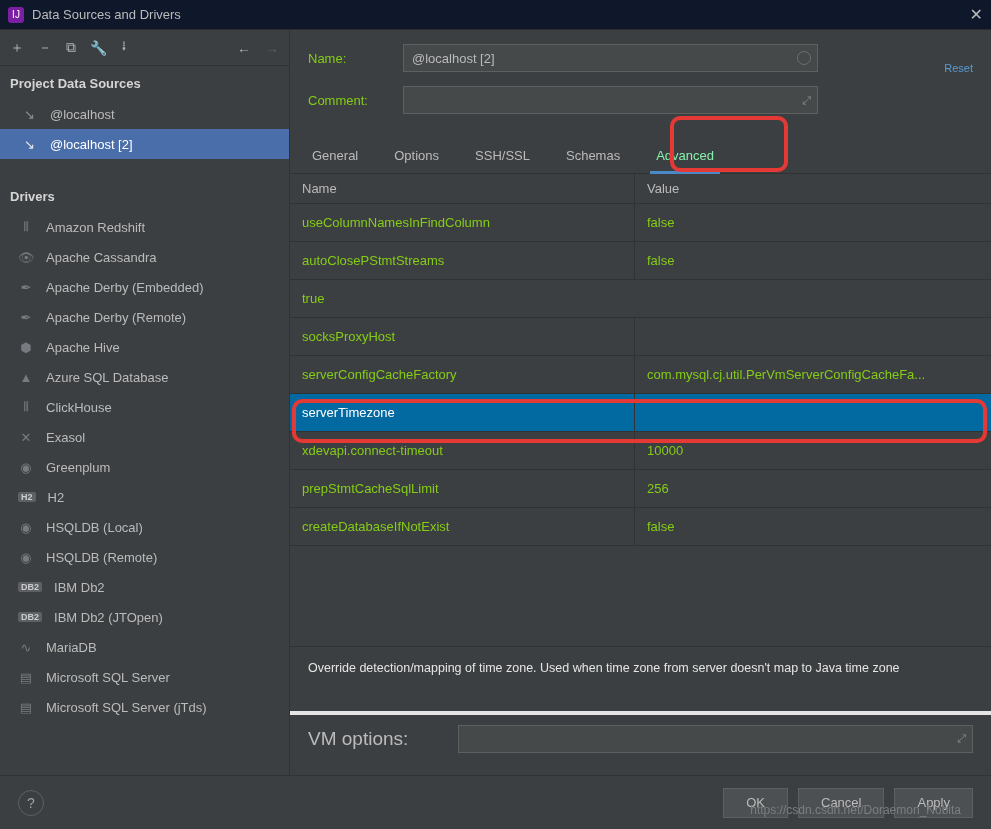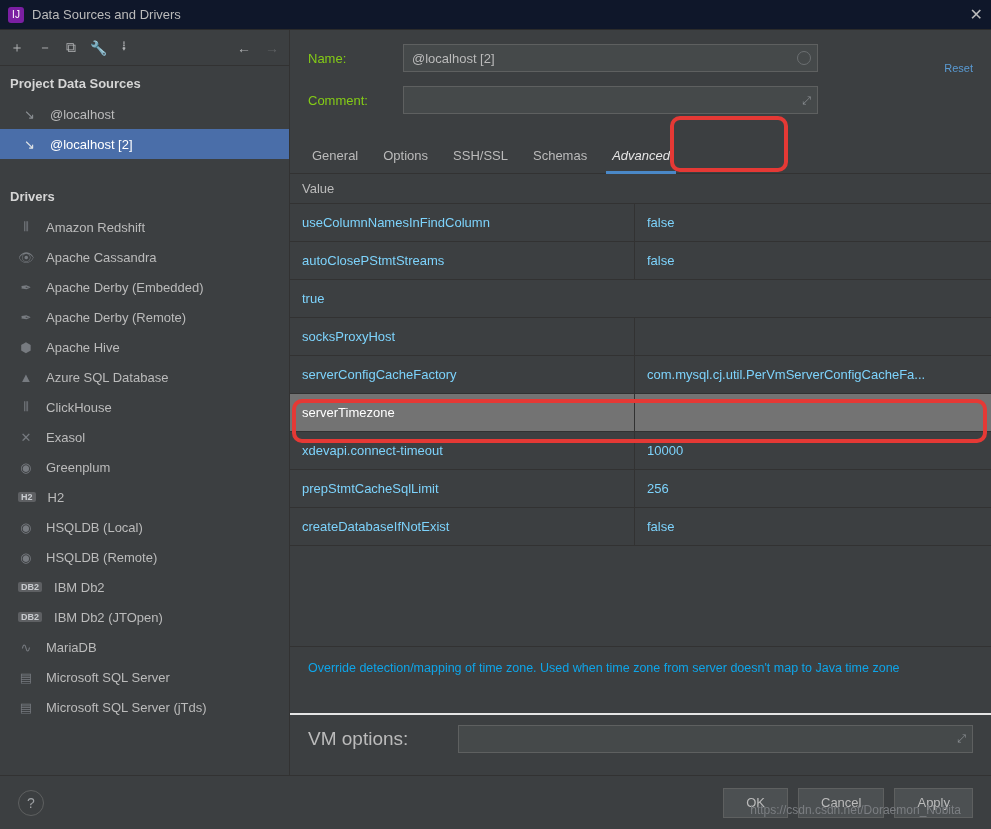--- a/index.html
+++ b/index.html
@@ -28,42 +28,42 @@
 
   .right { flex:1; display:flex; flex-direction:column; position:relative; }
   .form-top { padding:14px 18px 10px 18px; }
   .form-row { display:flex; align-items:center; margin-bottom:14px; }
   .form-row .lbl { width:95px; color:#84cc16; font-size:13px;}
   .form-row .field { flex:1; max-width:415px; border:1px solid #5e6060; background:#45494a; height:28px; display:flex; align-items:center; padding:0 8px; color:#bbb; font-size:13px; position:relative;}
   .form-row .field .circ { position:absolute; right:6px; width:14px; height:14px; border:1.5px solid #6b6f71; border-radius:50%; }
   .form-row .field .expand { position:absolute; right:6px; color:#8a8e92; font-size:11px; }
   .reset { position:absolute; right:18px; top:32px; color:#5a9bd4; font-size:11px; cursor:pointer;}
 
-  .tabs { display:flex; border-bottom:1px solid #323232; padding-left:18px; gap:17px; position:relative;}
+  .tabs { display:flex; border-bottom:1px solid #323232; padding-left:18px; gap:28px; position:relative;}
   .tab { padding:10px 4px; font-size:13px; color:#bbb; cursor:pointer; position:relative;}
-  .tab.active { color:#e5e5e5;font-style:italic; }
+  .tab.active { color:#86efac; }
   .tab.active::after { content:""; position:absolute; left:-2px; right:-2px; bottom:-1px; height:3px; background:#4a88c7; }
   .red-frame1 { position:absolute; border:4px solid #e53935; border-radius:10px; pointer-events:none; left:670px; top:116px; width:118px; height:56px; }
 
   .table-wrap { flex:1; overflow:hidden; border-bottom:1px solid #323232; }
   .thead { display:flex; background:#3c3f41; border-bottom:1px solid #323232; height:30px; align-items:center;}
   .thead .th { font-size:13px; color:#bbb; padding-left:12px; }
   .th-name { width:345px; border-right:1px solid #323232; height:100%; display:flex; align-items:center;}
   .th-value { flex:1; }
 
   .tbody { }
   .trow { display:flex; height:38px; border-bottom:1px solid #323232; align-items:center; }
-  .trow .td { font-size:13px; color:#7dd3fc; padding-left:12px; overflow:hidden; white-space:nowrap; text-overflow:ellipsis;}
+  .trow .td { font-size:13px; color:#84cc16; padding-left:12px; overflow:hidden; white-space:nowrap; text-overflow:ellipsis;}
   .td-name { width:345px; border-right:1px solid #323232; height:100%; display:flex; align-items:center;}
   .td-value { flex:1; }
-  .trow.sel { background:#737373; }
+  .trow.sel { background:#0369a1; }
   .trow.sel .td { color:#fff; }
   .red-frame2 { position:absolute; border:4px solid #e53935; border-radius:10px; pointer-events:none; left:292px; top:399px; width:695px; height:44px; }
 
-  .desc { padding:14px 18px; font-size:12.5px; color:#0ea5e9; border-bottom:2px solid #e5e5e5; height:68px;}
+  .desc { padding:14px 18px; font-size:12.5px; color:#e5e5e5; border-bottom:4px solid #e5e5e5; height:68px;}
   
   .vm-section { padding:10px 18px; }
   .vm-row { display:flex; align-items:center; margin-bottom:12px; }
   .vm-row .lbl { width:150px; font-size:19px; color:#bbb;}
   .vm-row .field { flex:1; border:1px solid #5e6060; background:#45494a; height:28px; position:relative;}
   .vm-row .field .expand { position:absolute; right:6px; top:6px; color:#8a8e92; font-size:11px;}
   .vm-row .field .doc { position:absolute; right:6px; top:5px; color:#8a8e92; font-size:13px;}
 
   .footer { position:absolute; bottom:0; left:0; right:0; height:54px; border-top:1px solid #323232; background:#3c3f41; display:flex; align-items:center; padding:0 18px;}
   .help { width:26px; height:26px; border:1px solid #5e6060; border-radius:50%; display:flex; align-items:center; justify-content:center; color:#9da0a3; font-size:14px; cursor:pointer;}
@@ -198,20 +198,21 @@
     <div class="tabs">
       <div class="tab">General</div>
       <div class="tab">Options</div>
       <div class="tab">SSH/SSL</div>
       <div class="tab">Schemas</div>
       <div class="tab active">Advanced</div>
     </div>
 
     <div class="table-wrap">
       <div class="thead">
+        <div class="th th-name">Name</div>
         <div class="th th-value">Value</div>
       </div>
       <div class="tbody" id="tbody">
           <div class="trow">
             <div class="td td-name">useColumnNamesInFindColumn</div>
             <div class="td td-value">false</div>
           </div>
           <div class="trow">
             <div class="td td-name">autoClosePStmtStreams</div>
             <div class="td td-value">false</div>

